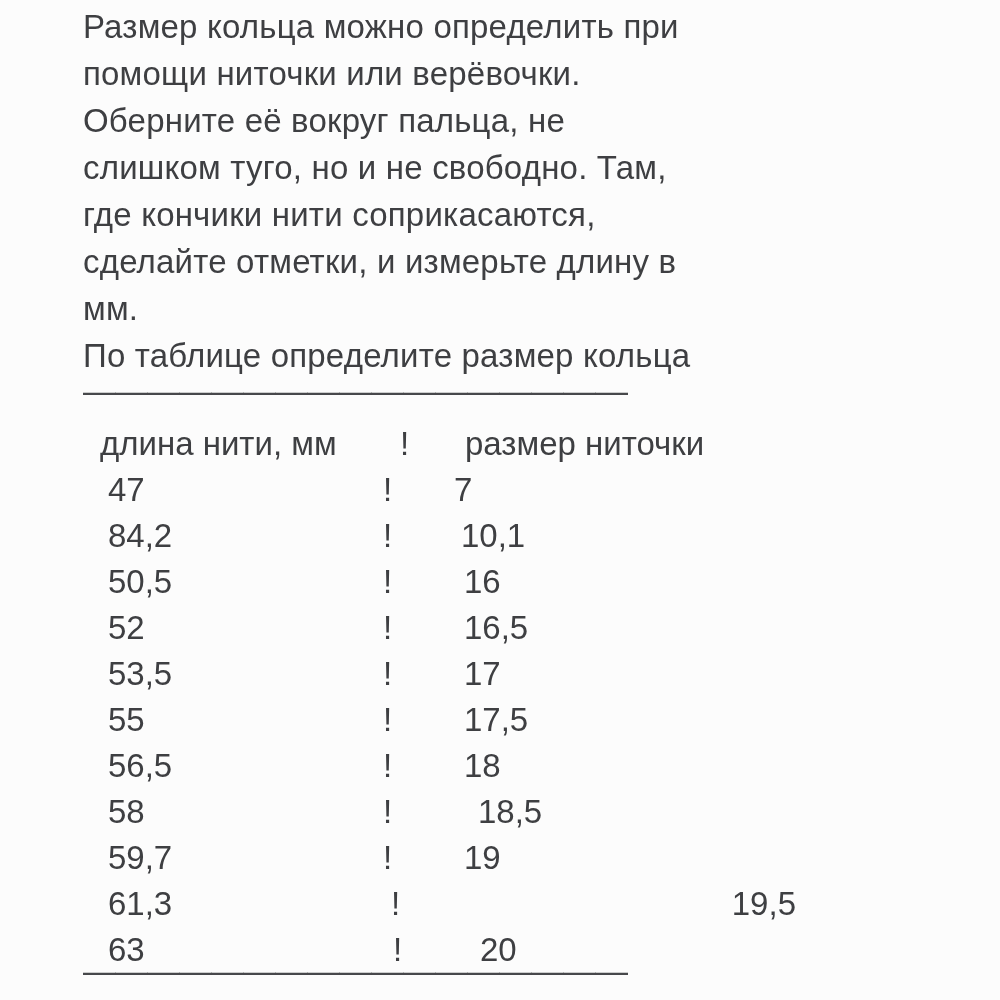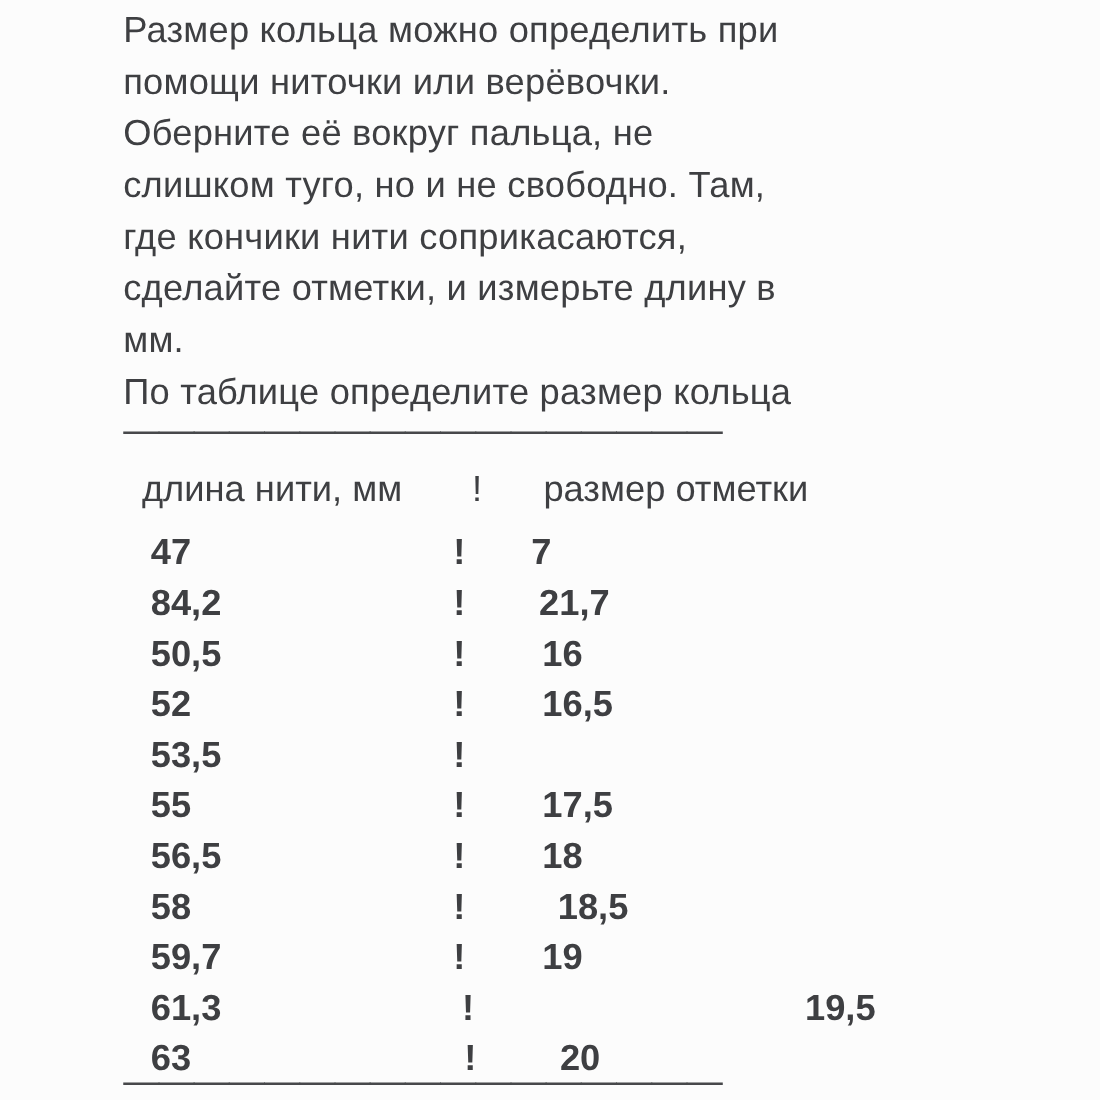--- a/index.html
+++ b/index.html
@@ -8,21 +8,21 @@
     width: 1000px;
     height: 1000px;
     background: #fcfcfc;
     overflow: hidden;
     font-family: "Liberation Sans", sans-serif;
   }
   .page {
     box-sizing: border-box;
     width: 836px;
     height: 1000px;
-    padding: 3px 40px 0 112px;
+    padding: 3px 40px 0 83px;
     color: #3e3f42;
   }
   .instructions {
     font-size: 33px;
     line-height: 47px;
     letter-spacing: 0.2px;
   }
   .text-line {
     white-space: nowrap;
   }
@@ -39,21 +39,21 @@
     margin-top: 6px;
     font-size: 33px;
   }
   .t-row {
     display: grid;
     grid-template-columns: 300px 65px 1fr;
     line-height: 46px;
     white-space: nowrap;
   }
   .t-header { line-height: 47px; margin-left: 17px; }
-  .t-rows { margin-top: 12px; font-weight: bold; }
+  .t-rows { margin-top: 0px; }
   .t-rows .c-len { padding-left: 25px; }
   .t-rows .c-size { padding-left: 16px; }
   
   .t-rows .t-row:nth-child(1) .c-size { padding-left: 6px; }
   .t-rows .t-row:nth-child(2) .c-size { padding-left: 13px; }
   .t-rows .t-row:nth-child(8) .c-size { padding-left: 30px; }
   .t-rows .t-row:nth-child(10) .c-sep { margin-left: 8px; }
   .t-rows .t-row:nth-child(10) .c-size { padding-left: 28px; text-align: right; }
   .t-rows .t-row:nth-child(11) .c-sep { margin-left: 10px; }
   .t-rows .t-row:nth-child(11) .c-size { padding-left: 32px; }
@@ -73,46 +73,47 @@
       <div class="text-line">мм.</div>
       <div class="text-line">По таблице определите размер кольца</div>
     </div>
 
   <div class="divider divider-top">—————————————————</div>
 
   <div class="ring-table">
     <div class="t-row t-header">
       <span class="c-len">длина нити, мм</span>
       <span class="c-sep">!</span>
-      <span class="c-size">размер отметки</span>
+      <span class="c-size">размер ниточки</span>
     </div>
     <div class="t-rows">
         <div class="t-row">
     <span class="c-len">47</span>
     <span class="c-sep">!</span>
     <span class="c-size">7</span>
   </div>
         <div class="t-row">
     <span class="c-len">84,2</span>
     <span class="c-sep">!</span>
-    <span class="c-size">21,7</span>
+    <span class="c-size">10,1</span>
   </div>
         <div class="t-row">
     <span class="c-len">50,5</span>
     <span class="c-sep">!</span>
     <span class="c-size">16</span>
   </div>
         <div class="t-row">
     <span class="c-len">52</span>
     <span class="c-sep">!</span>
     <span class="c-size">16,5</span>
   </div>
         <div class="t-row">
     <span class="c-len">53,5</span>
     <span class="c-sep">!</span>
+    <span class="c-size">17</span>
   </div>
         <div class="t-row">
     <span class="c-len">55</span>
     <span class="c-sep">!</span>
     <span class="c-size">17,5</span>
   </div>
         <div class="t-row">
     <span class="c-len">56,5</span>
     <span class="c-sep">!</span>
     <span class="c-size">18</span>

